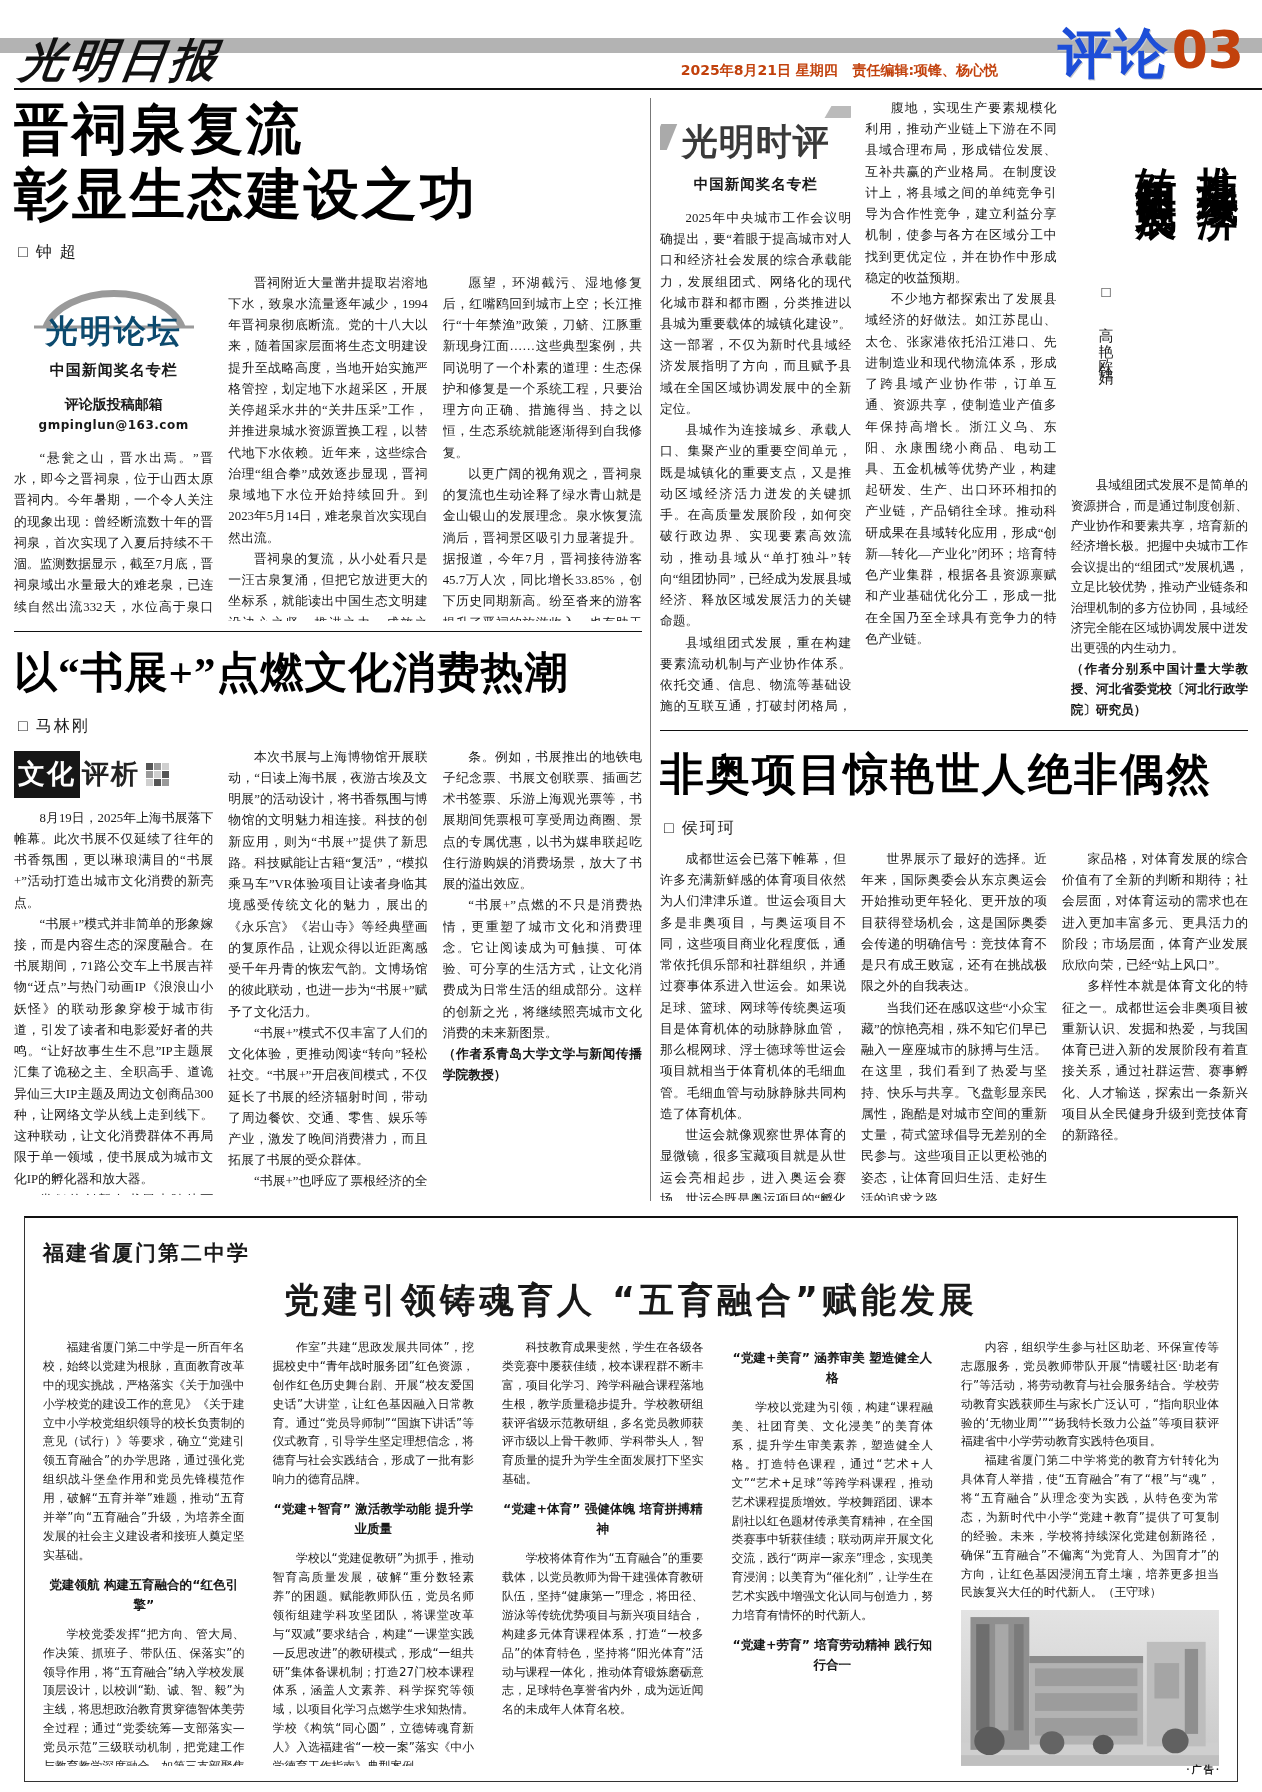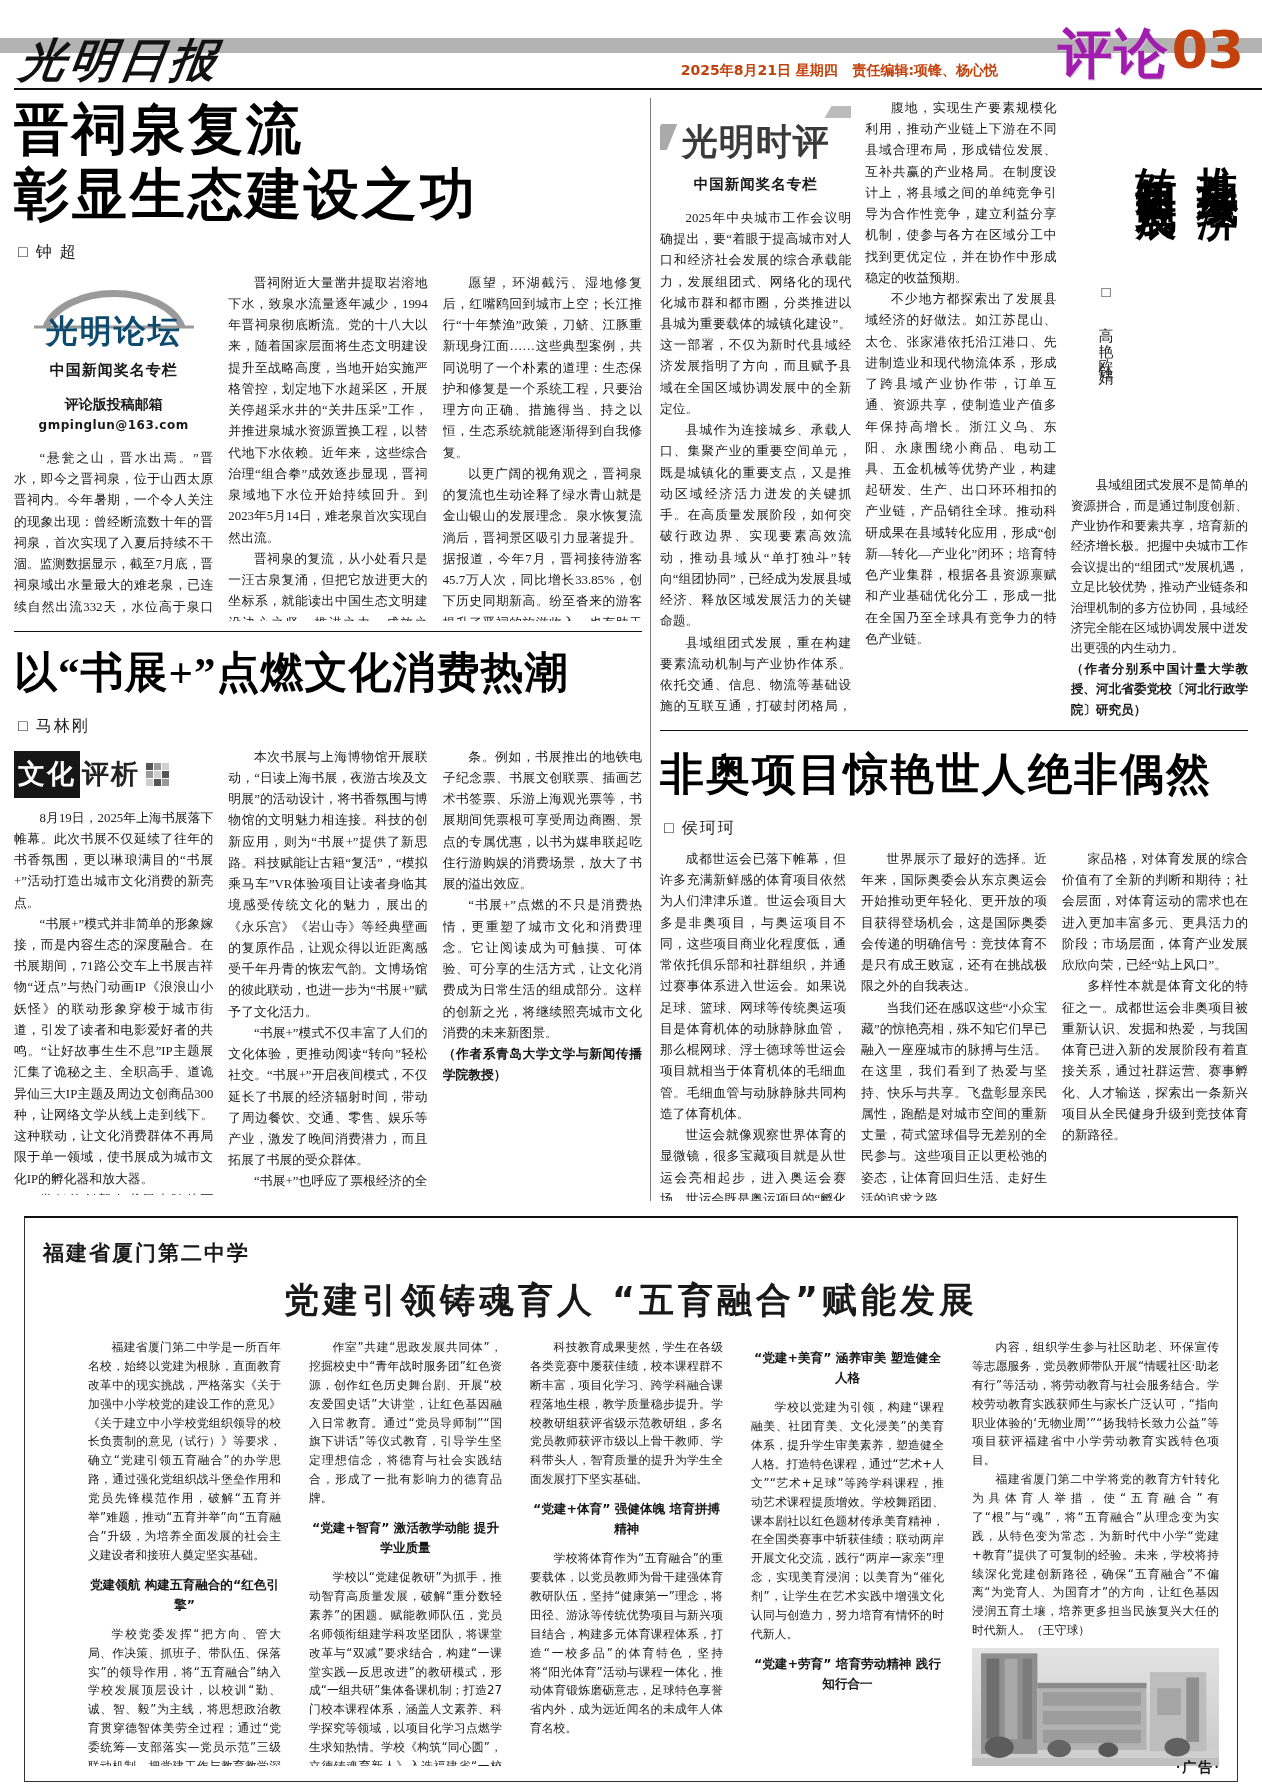--- a/index.html
+++ b/index.html
@@ -5,21 +5,21 @@
   * { margin:0; padding:0; box-sizing:border-box; }
   html,body { background:#e8e8e6; }
   body { width:1262px; font-family:"Liberation Serif", serif; color:#191919; }
   .page { width:1262px; height:1792px; background:#ffffff; position:relative; padding:0 14px; overflow:hidden; }
 
   
   .topbar { position:absolute; left:0; top:38px; width:1262px; height:15px; background:#b3b3b3; }
   .masthead { position:relative; height:88px; padding-top:40px; }
   .paper-logo { position:absolute; left:6px; top:30px; font-family:"DejaVu Serif", serif; font-size:46px; font-weight:bold; font-style:italic; letter-spacing:4px; transform:skewX(-8deg); color:#111; }
   .dateline { position:absolute; right:250px; top:62px; font-size:14px; font-family:"DejaVu Sans", sans-serif; font-weight:bold; color:#c2410c; }
-  .section-name { position:absolute; right:78px; top:18px; font-size:54px; font-weight:900; color:#a21caf; font-family:"DejaVu Sans", sans-serif; letter-spacing:2px; text-shadow:1px 1px 0 #ccc; }
+  .section-name { position:absolute; right:78px; top:18px; font-size:54px; font-weight:900; color:#1d4ed8; font-family:"DejaVu Sans", sans-serif; letter-spacing:2px; text-shadow:1px 1px 0 #ccc; }
   .page-num { position:absolute; right:4px; top:20px; font-size:52px; font-weight:bold; color:#c2410c; font-family:"DejaVu Sans", sans-serif; }
   .mast-rule { position:absolute; left:0; top:88px; width:1262px; height:2px; background:#111; }
 
   
   .main { display:flex; margin-top:10px; }
   .left-zone { width:636px; padding-right:8px; }
   .right-zone { width:598px; border-left:1px solid #777; padding-left:9px; }
 
   h1.head-a { font-size:55px; font-weight:900; line-height:1.18; letter-spacing:3px; color:#000; }
   h1.head-b { font-size:43px; font-weight:900; letter-spacing:1px; margin-top:12px; color:#000; }
@@ -67,28 +67,28 @@
   .vhead-wrap { display:flex; justify-content:flex-end; height:440px; padding-top:36px; }
   .vbyline { writing-mode:vertical-rl; font-size:15px; letter-spacing:6px; padding-top:150px; margin-right:10px; color:#222; }
   .vheadline { writing-mode:vertical-rl; font-size:41px; font-weight:900; letter-spacing:6px; line-height:1.5; color:#000; }
   .county-tail { font-size:12.6px; line-height:1.62; text-align:justify; margin-top:8px; }
   .county-tail p { text-indent:2em; }
 
   
   .ad-box { position:absolute; left:24px; top:1216px; width:1214px; height:566px; border:1px solid #333; border-top:2px solid #111; padding:21px 18px 6px 18px; }
   .ad-kicker { font-size:21px; font-weight:900; font-family:"DejaVu Sans", sans-serif; letter-spacing:2px; }
   .ad-headline { text-align:center; font-size:35px; font-weight:900; letter-spacing:4px; margin:10px 0 14px 0; font-family:"DejaVu Sans", sans-serif; }
-  .ad-cols { display:flex; gap:28px; height:428px; overflow:hidden;margin-left:45px; }
+  .ad-cols { display:flex; gap:28px; height:428px; overflow:hidden; }
   .ad-col { flex:1; font-size:11.8px; line-height:1.6; text-align:justify; overflow:hidden; font-family:"DejaVu Sans", sans-serif; }
   .ad-col p { text-indent:2em; }
   .ad-col .subhead { font-weight:900; font-size:12.6px; text-align:center; margin:10px 0; text-indent:0; }
   .ad-col-wide { flex:1.28; display:flex; flex-direction:column; }
   .signature { text-align:left; font-family:"Liberation Serif", serif; }
   .school-photo { margin-top:8px; width:100%; height:176px; }
-  .ad-label { position:absolute; right:16px; bottom:4px; font-size:14px; font-weight:bold; letter-spacing:2px;margin-top:23px; }
+  .ad-label { position:absolute; right:16px; bottom:4px; font-size:10px; font-weight:bold; letter-spacing:2px;margin-top:23px; }
 </style>
 </head>
 <body>
 
 <div class="page">
 
   <div class="topbar"></div>
   <div class="masthead">
     <div class="paper-logo">光明日报</div>
     <div class="dateline">

